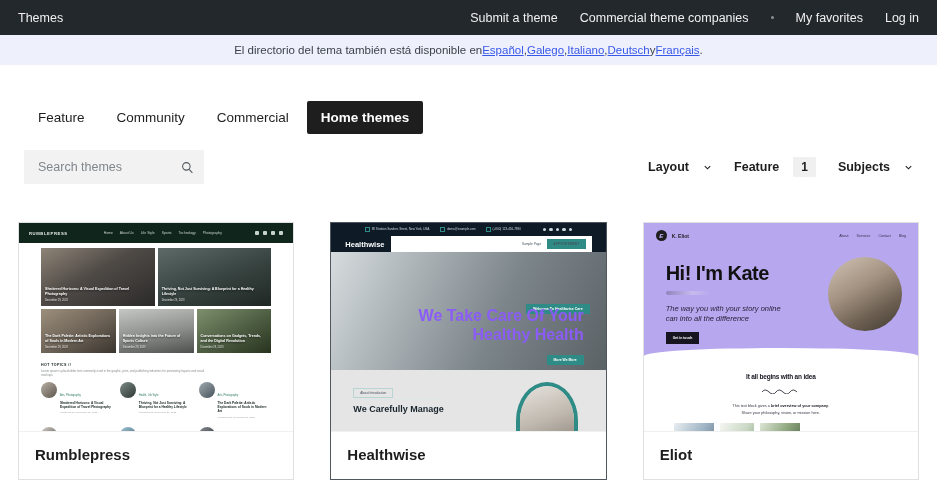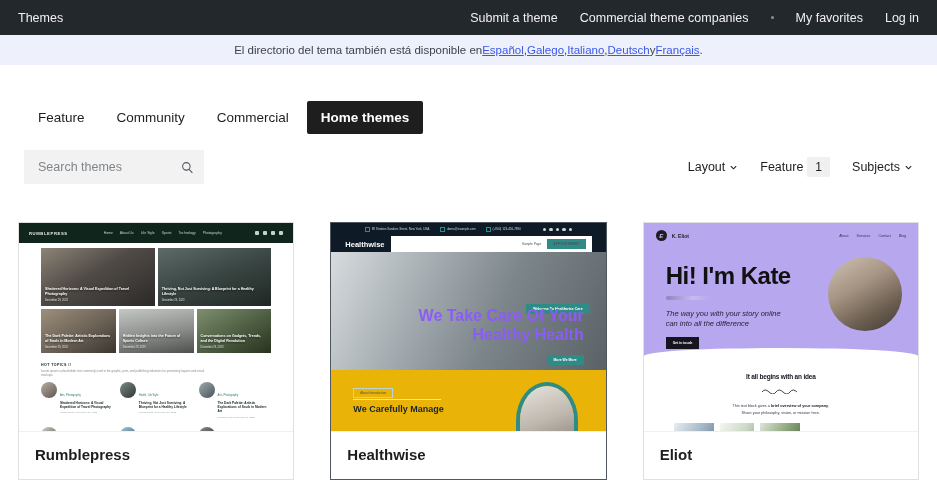--- a/index.html
+++ b/index.html
@@ -113,24 +113,25 @@
   .filters-right {
     margin-left: auto;
     display: flex;
     align-items: center;
     gap: 22px;
     padding-right: 6px;
   }
   .filter-ctl {
     display: flex;
     align-items: center;
-    gap: 4px;
+    gap: 14px;
     font-size: 12.5px;
     color: #1e1e1e;
     cursor: pointer;
+    font-weight: bold;
   }
   .filter-badge {
     background: #f0f0f0;
     color: #1e1e1e;
     font-size: 12px;
     padding: 3px 8px;
     border-radius: 1px;
   }
   .chev { width: 9px; height: 9px; display: block; }
 
@@ -211,40 +212,40 @@
   .hw-white { flex: 1; background: #fff; height: 16px; margin-left: 6px; display: flex; align-items: center; justify-content: flex-end; padding-right: 6px; gap: 6px; }
   .hw-white span { font-size: 3.2px; color: #45535e; }
   .hw-btn { background: #2e8b86; color: #fff; font-size: 3.2px; padding: 3px 6px; letter-spacing: .3px; font-weight: 700; }
   .hw-hero {
     position: relative; height: 118px; overflow: hidden;
     display: flex; flex-direction: column; align-items: center; justify-content: center;
   }
   .hw-tag { position: absolute; right: 16px; top: 52px; background: #2e8b86; color: #fff; font-size: 3.6px; padding: 3px 7px; font-weight: 700; }
   .hw-h1 { position: relative; color: #8b5cf6; font-size: 16px; font-weight: 700; text-align: right; line-height: 1.2; width: 100%; padding-right: 22px; margin-top: 28px; }
   .hw-cta { position: absolute; right: 22px; bottom: 5px; background: #2e8b86; color: #fff; font-size: 3.4px; padding: 3px 7px; font-weight: 700; }
-  .hw-about { background: #eab308; padding: 10px 22px 0 22px; position: relative; height: 62px; }
+  .hw-about { background: #e5e5e5; padding: 10px 22px 0 22px; position: relative; height: 62px; }
   .hw-pill { display: inline-block; border: .5px solid #b9d5d3; padding: 2px 6px; font-size: 3.2px; color: #45535e; }
   .hw-line { border-bottom: .5px solid #dfe7e6; width: 88px; margin-top: 1px; }
   .hw-h2 { font-size: 9px; font-weight: 700; color: #17242c; margin-top: 4px; line-height: 1.2; }
   .hw-arch {
     position: absolute; right: 28px; top: 12px; width: 62px; height: 62px;
     border: 4px solid #2e8b86; border-bottom: none;
     border-radius: 50% 50% 0 0 / 62% 62% 0 0;
     overflow: hidden;
   }
 
   
   .el { width: 100%; height: 100%; background: #fff; position: relative; }
   .el-hero { background: #b7a7ef; height: 140px; position: relative; }
   .el-nav { display: flex; align-items: center; padding: 7px 12px; }
   .el-mark { width: 11px; height: 11px; border-radius: 50%; background: #1e1e1e; display:flex; align-items:center; justify-content:center; color:#c9b9ff; font-size:6px; font-style: italic; font-weight:700; }
   .el-brand { font-size: 5px; color: #1e1e1e; margin-left: 5px; font-weight: 600; }
   .el-links { margin-left: auto; display: flex; gap: 8px; }
   .el-links span { font-size: 3.6px; color: #3b3353; }
-  .el-h1 { font-size: 24px; font-weight: 700; color: #111; margin: 14px 0 0 22px; letter-spacing: -.5px; }
+  .el-h1 { font-size: 20px; font-weight: 700; color: #111; margin: 14px 0 0 22px; letter-spacing: -.5px; }
   .el-rule { width: 44px; height: 4px; margin: 6px 0 0 22px; background: linear-gradient(95deg,#8f84bd 0%,#c6bbee 60%,#b7a7ef 100%); border-radius: 2px; }
   .el-sub { font-size: 7.5px; font-style: italic; color: #221f33; margin: 9px 0 0 22px; line-height: 1.35; font-weight: 500; }
   .el-btn { display: inline-block; background: #16141f; color: #fff; font-size: 3.4px; padding: 4px 7px; margin: 8px 0 0 22px; font-weight: 700; }
   .el-photo { position: absolute; right: 16px; top: 34px; width: 74px; height: 74px; border-radius: 50%; overflow: hidden; }
   .el-curve { position: absolute; left: 0; right: 0; bottom: -1px; height: 16px; background: #fff; border-radius: 100% 100% 0 0 / 100% 100% 0 0; }
   .el-body { text-align: center; padding: 10px 0 0 0; }
   .el-h2 { font-size: 6.5px; font-weight: 700; color: #16141f; letter-spacing: -.2px; }
   .el-squig { margin: 3px auto 0 auto; width: 40px; height: 6px; }
   .el-p { font-size: 3.8px; color: #3a3748; margin-top: 5px; line-height: 1.6; }
   .el-p b { color: #16141f; }

